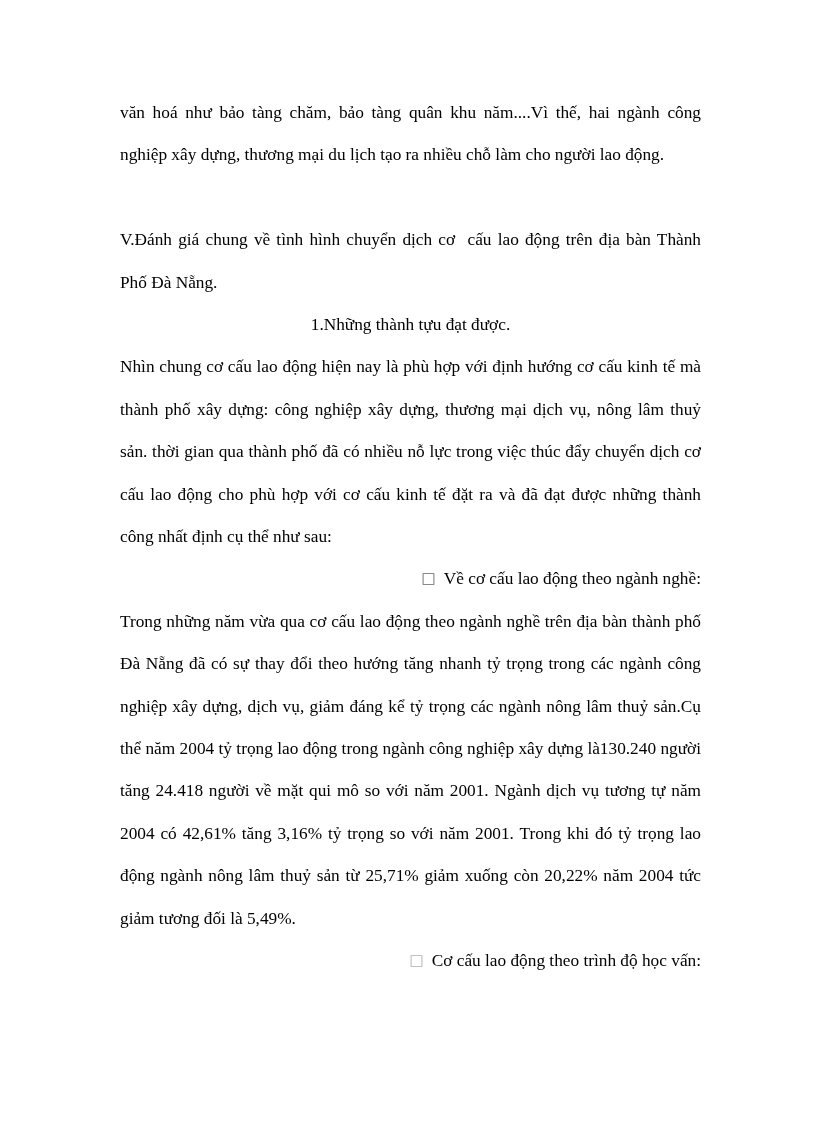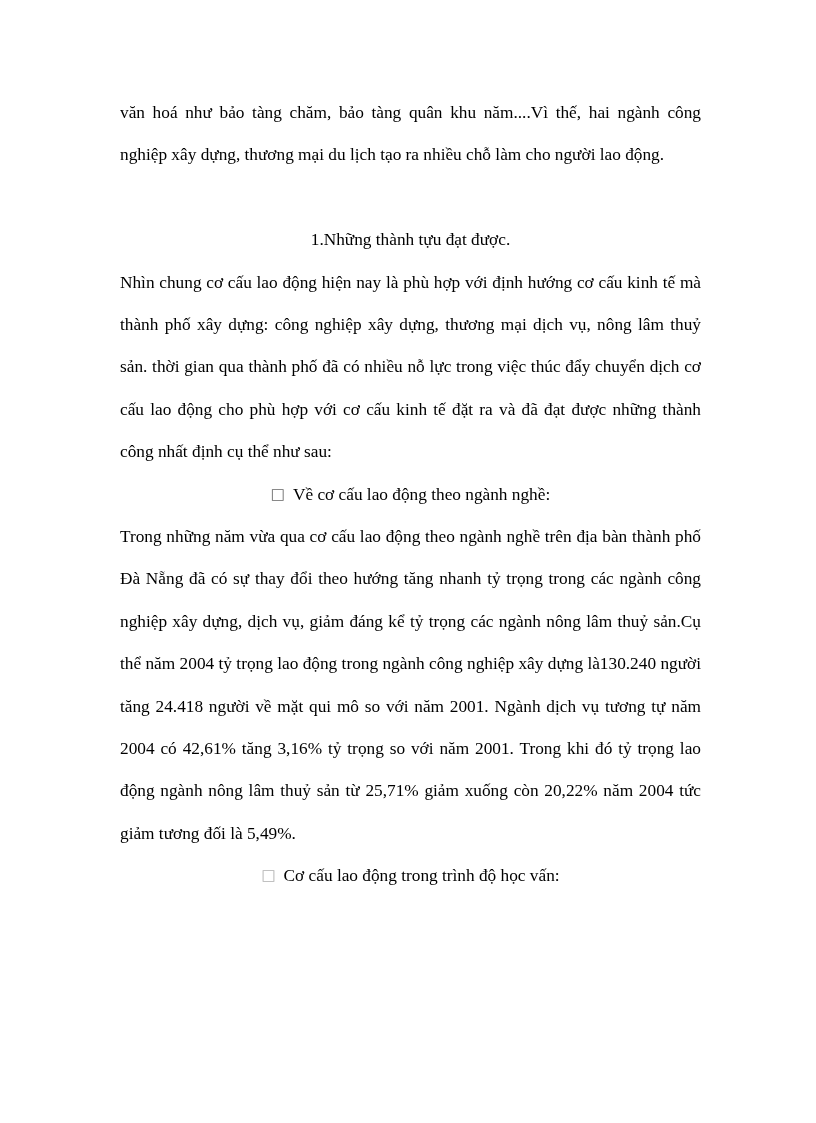--- a/index.html
+++ b/index.html
@@ -29,21 +29,21 @@
     text-align: justify;
     text-justify: inter-word;
   }
   .para.after-gap {
     margin-bottom: 42.4px;
   }
   .para.left {
     text-align: center;
   }
   .bullet-line {
-    text-align: center;
+    text-align: right;
   }
   .bullet {
     display: inline-block;
     font-family: "DejaVu Sans", sans-serif;
     font-size: 15px;
     margin-right: 8px;
     color: #666666;
     transform: translateY(-1px);
   }
   .bullet.light {
@@ -51,29 +51,30 @@
   }
 </style>
 </head>
 <body>
 
 <div class="page">
   <div class="text-column">
 
     <p class="para after-gap">văn hoá như bảo tàng chăm, bảo tàng quân khu năm....Vì thế, hai ngành công nghiệp xây dựng, thương mại du lịch tạo ra nhiều chỗ làm cho người lao động.</p>
 
+    <p class="para">V.Đánh giá chung về tình hình chuyển dịch cơ &nbsp;cấu lao động trên địa bàn Thành Phố Đà Nẵng.</p>
 
     <p class="para left">1.Những thành tựu đạt được.</p>
 
     <p class="para">Nhìn chung cơ cấu lao động hiện nay là phù hợp với định hướng cơ cấu kinh tế mà thành phố xây dựng: công nghiệp xây dựng, thương mại dịch vụ, nông lâm thuỷ sản. thời gian qua thành phố đã có nhiều nỗ lực trong việc thúc đẩy chuyển dịch cơ cấu lao động cho phù hợp với cơ cấu kinh tế đặt ra và đã đạt được những thành công nhất định cụ thể như sau:</p>
 
     <p class="para bullet-line">
       <span class="bullet">□</span><span>Về cơ cấu lao động theo ngành nghề:</span>
     </p>
 
     <p class="para">Trong những năm vừa qua cơ cấu lao động theo ngành nghề trên địa bàn thành phố Đà Nẵng đã có sự thay đổi theo hướng tăng nhanh tỷ trọng trong các ngành công nghiệp xây dựng, dịch vụ, giảm đáng kể tỷ trọng các ngành nông lâm thuỷ sản.Cụ thể năm 2004 tỷ trọng lao động trong ngành công nghiệp xây dựng là130.240 người tăng 24.418 người về mặt qui mô so với năm 2001. Ngành dịch vụ tương tự năm 2004 có 42,61% tăng 3,16% tỷ trọng so với năm 2001. Trong khi đó tỷ trọng lao động ngành nông lâm thuỷ sản từ 25,71% giảm xuống còn 20,22% năm 2004 tức giảm tương đối là 5,49%.</p>
 
     <p class="para bullet-line">
-      <span class="bullet light">□</span><span>Cơ cấu lao động trong trình độ học vấn:</span>
+      <span class="bullet light">□</span><span>Cơ cấu lao động theo trình độ học vấn:</span>
     </p>
 
   </div>
 </div>
 
 </body></html>

